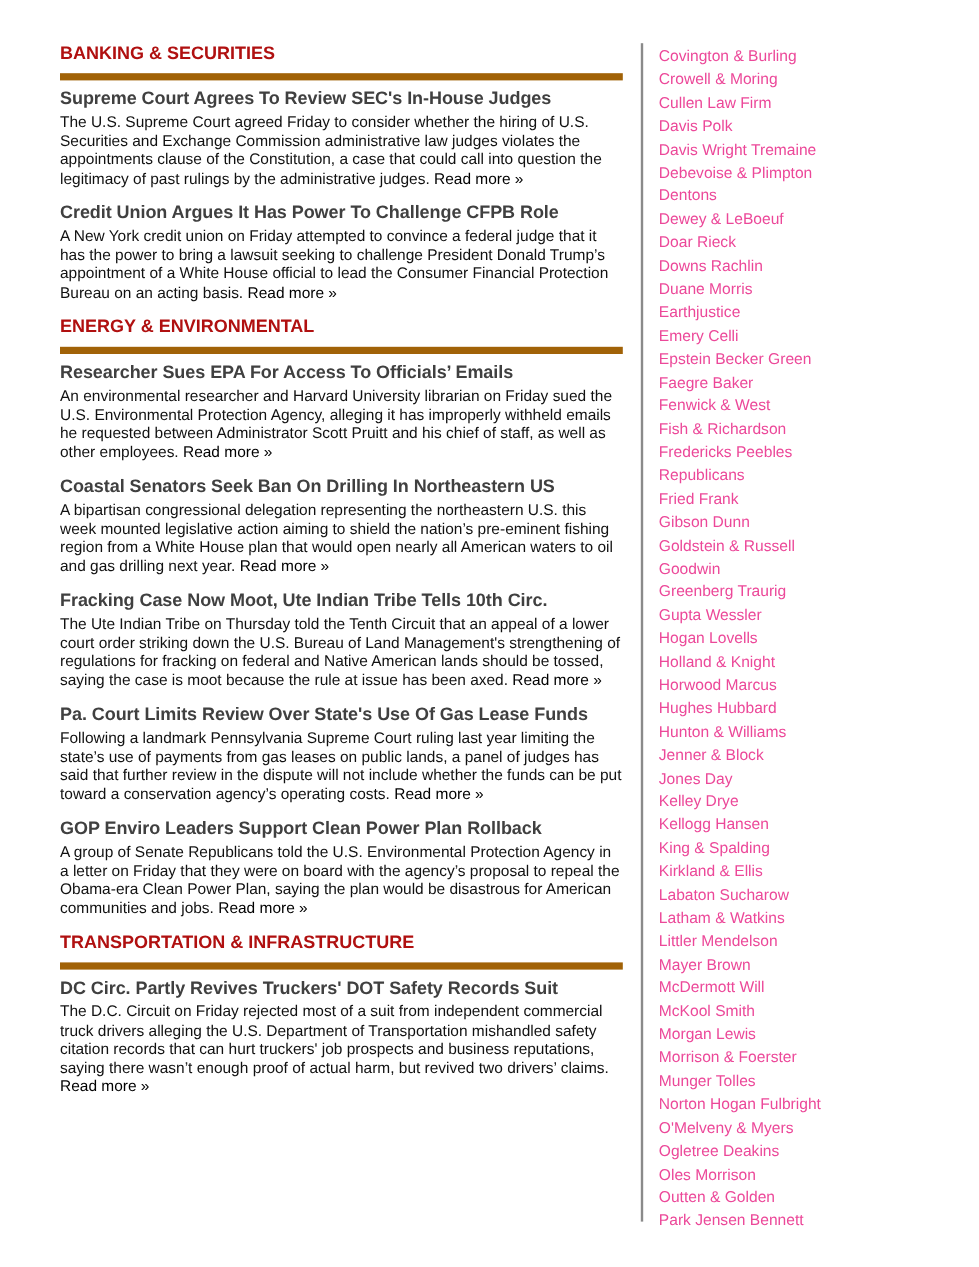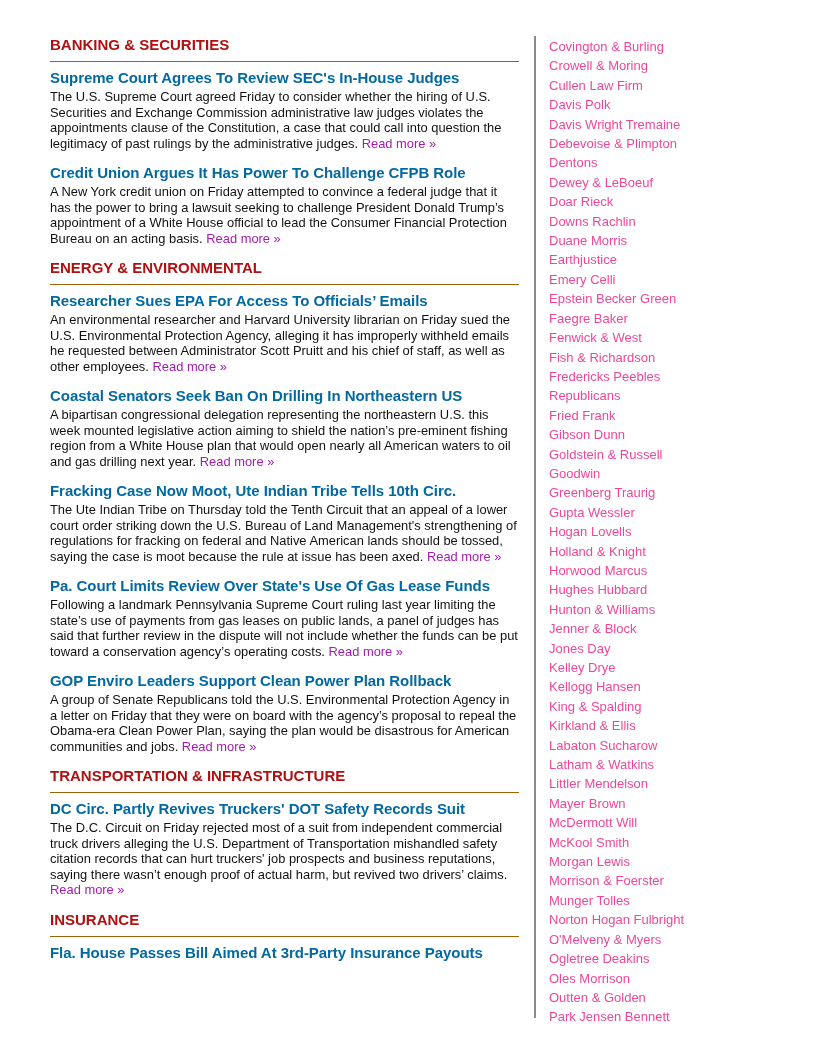--- a/index.html
+++ b/index.html
@@ -1,25 +1,25 @@
 <!DOCTYPE html>
 <html><head>
   <meta charset="utf-8">
   <style>
     html, body { margin: 0; padding: 0; background: #ffffff; }
     body { width: 816px; height: 1056px; position: relative; overflow: hidden;
            font-family: "Liberation Sans", sans-serif; }
     .main { position: absolute; left: 50px; top: 36px; width: 469px; }
     .section-header { color: #b01010; font-size: 15px; line-height: 18px; margin: 0;
-                      padding-bottom: 7px; border-bottom: 1px solid #a16207; margin-bottom: 7px; }
+                      padding-bottom: 7px; border-bottom: 6px solid #a16207; margin-bottom: 7px; }
     .article { margin-bottom: 13px; }
-    .article-title { color: #0369a1; font-weight: bold; font-size: 15px; line-height: 18px;
+    .article-title { color: #404040; font-weight: bold; font-size: 15px; line-height: 18px;
                      margin: 0 0 2px 0; cursor: pointer; letter-spacing: -0.05px; }
     .article-body { color: #111111; font-size: 12.9px; line-height: 15.5px; margin: 0; }
-    .read-more { color: #a21caf; text-decoration: none; cursor: pointer; }
+    .read-more { color: #000000; text-decoration: none; cursor: pointer; }
     .divider-v { position: absolute; left: 534px; top: 36px; width: 2px; height: 982px; background: #8a8a8a; }
     .sidebar { position: absolute; left: 549px; top: 37px; margin: 0; padding: 0; list-style: none; }
     .sidebar li { font-size: 13px; line-height: 19.4px; color: #ec4899; cursor: pointer; white-space: nowrap; }
   </style>
 </head>
 <body>
 
 <div class="main">
 
   <section>
@@ -59,26 +59,20 @@
   </section>
 
   <section>
     <h2 class="section-header">TRANSPORTATION &amp; INFRASTRUCTURE</h2>
     <div class="article">
       <h3 class="article-title">DC Circ. Partly Revives Truckers' DOT Safety Records Suit</h3>
       <p class="article-body"><span>The D.C. Circuit on Friday rejected most of a suit from independent commercial truck drivers alleging the U.S. Department of Transportation mishandled safety citation records that can hurt truckers' job prospects and business reputations, saying there wasn’t enough proof of actual harm, but revived two drivers’ claims.</span> <a class="read-more">Read more »</a></p>
     </div>
   </section>
 
-  <section>
-    <h2 class="section-header">INSURANCE</h2>
-    <div class="article">
-      <h3 class="article-title">Fla. House Passes Bill Aimed At 3rd-Party Insurance Payouts</h3>
-    </div>
-  </section>
 </div>
 
 <div class="divider-v"></div>
 
 <ul class="sidebar" id="firm-list">
     <li>Covington &amp; Burling</li>
     <li>Crowell &amp; Moring</li>
     <li>Cullen Law Firm</li>
     <li>Davis Polk</li>
     <li>Davis Wright Tremaine</li>

